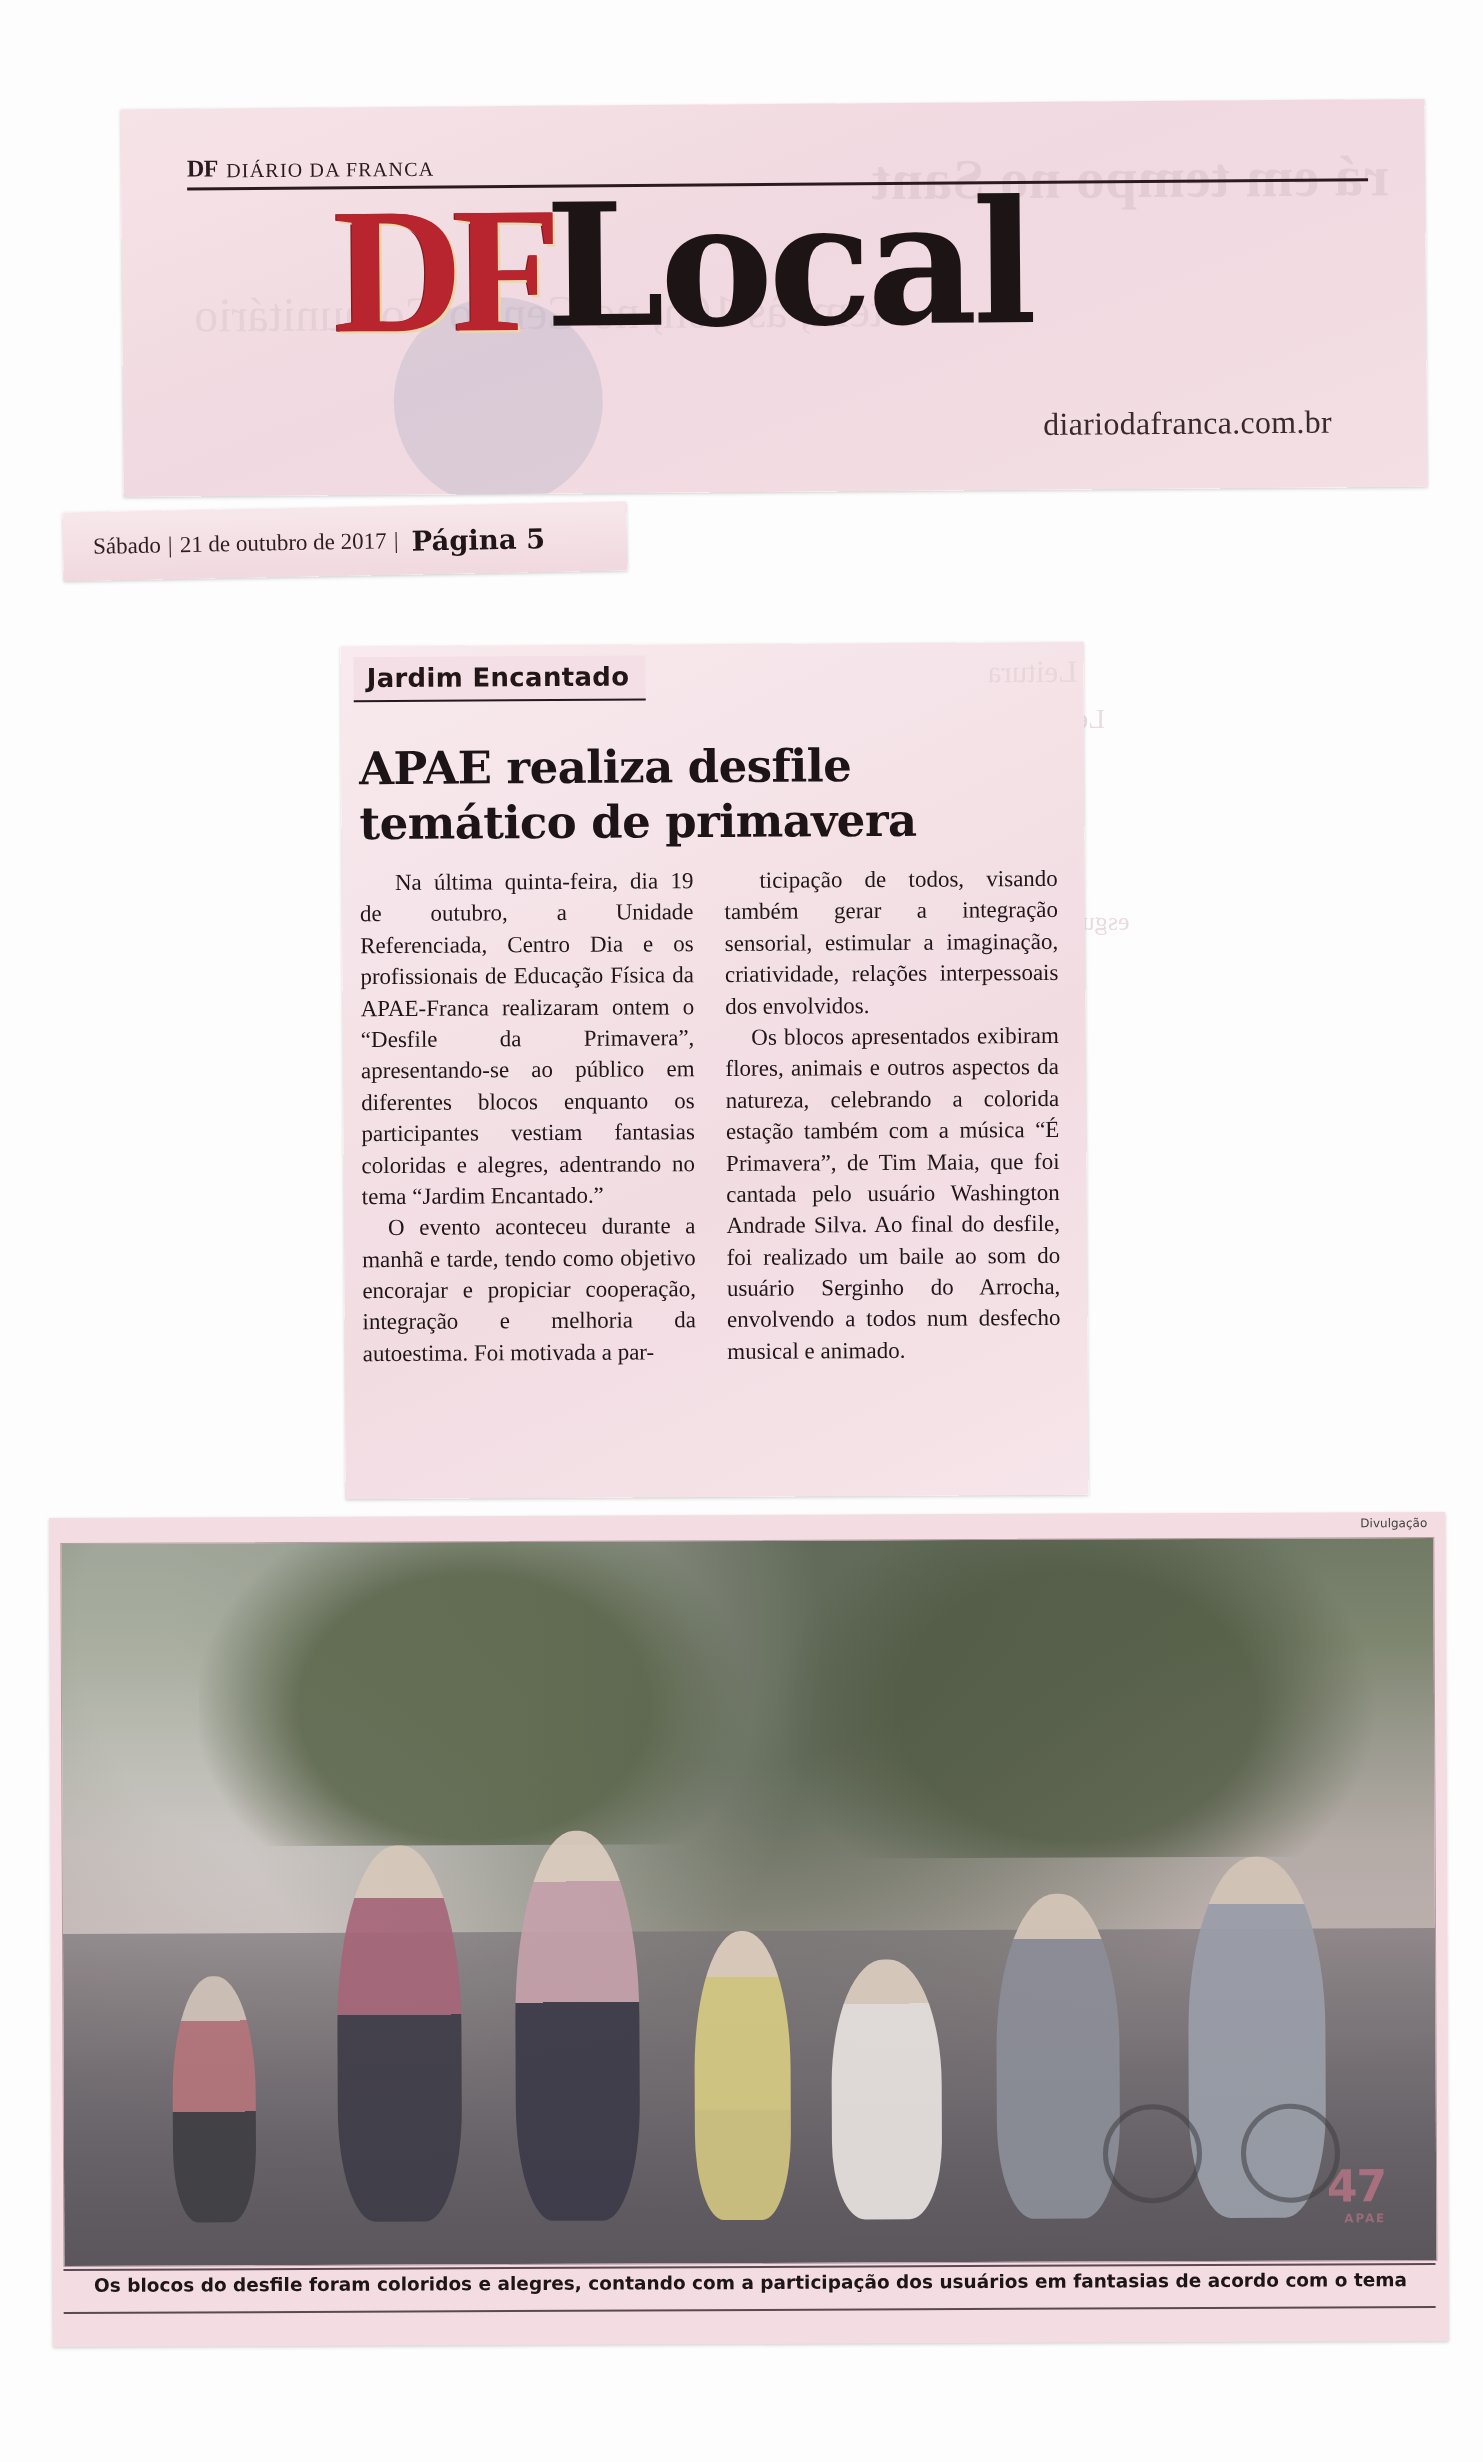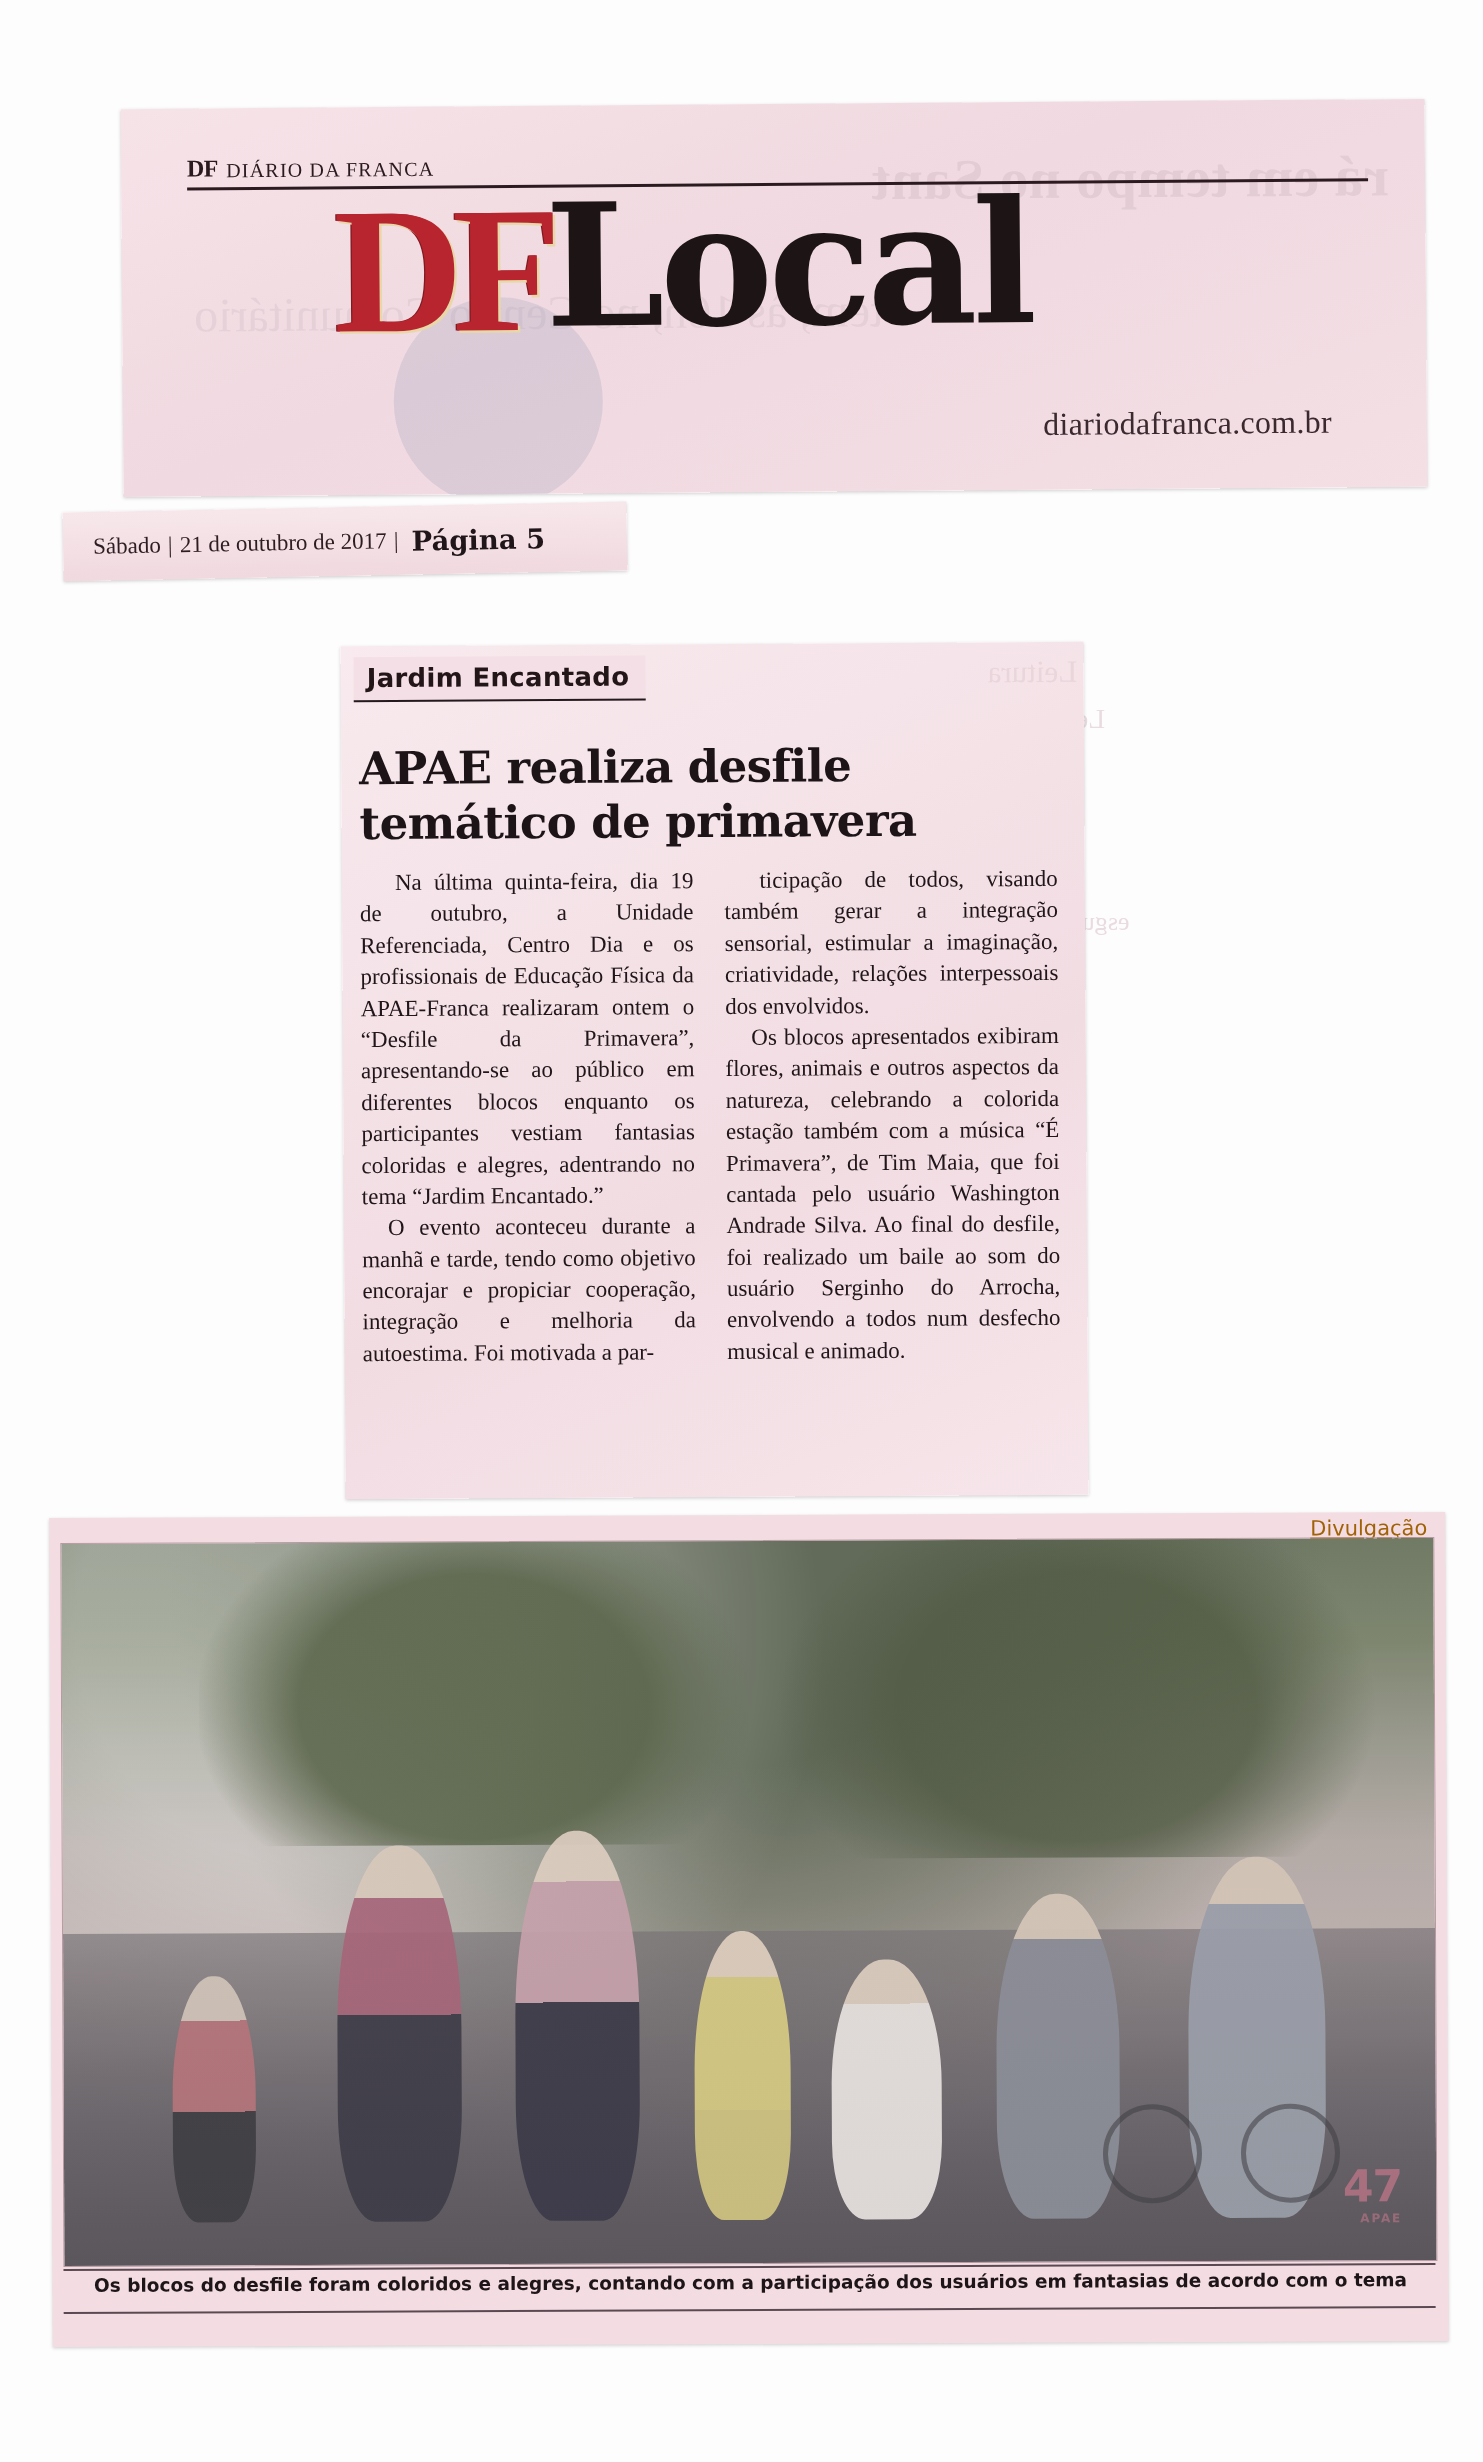--- a/index.html
+++ b/index.html
@@ -312,21 +312,21 @@
     position: absolute;
     bottom: 8%;
     width: 89px; height: 89px;
     border: 5.4px solid rgba(60,58,66,.55);
     border-radius: 50%;
   }
   .w1 { right: 7%; }
   .w2 { right: 17%; }
   .photo-watermark {
     position: absolute;
-    right: 34px;
+    right: 50px;
     bottom: 35px;
     font-family: "DejaVu Sans", sans-serif;
     font-weight: bold;
     font-size: 44px;
     color: #c96d86;
     opacity: .85;
     letter-spacing: -1.2px;
     margin-top: 16px;
   }
   .photo-watermark small {
@@ -334,23 +334,22 @@
     font-size: 12px;
     letter-spacing: 1.8px;
     text-align: right;
     opacity: .8;
   }
   .credit {
     position: absolute;
     right: 18px;
     top: 3.6px;
     font-family: "DejaVu Sans", sans-serif;
-    font-size: 21px;
-    color: #a16207;
-    text-decoration: underline;
+    font-size: 12px;
+    color: #404040;
   }
   .caption {
     position: absolute;
     left: 0; right: 0;
     top: 757px;
     text-align: center;
     font-family: "DejaVu Sans", sans-serif;
     font-weight: bold;
     font-size: 18.5px;
     color: #1e1518;

